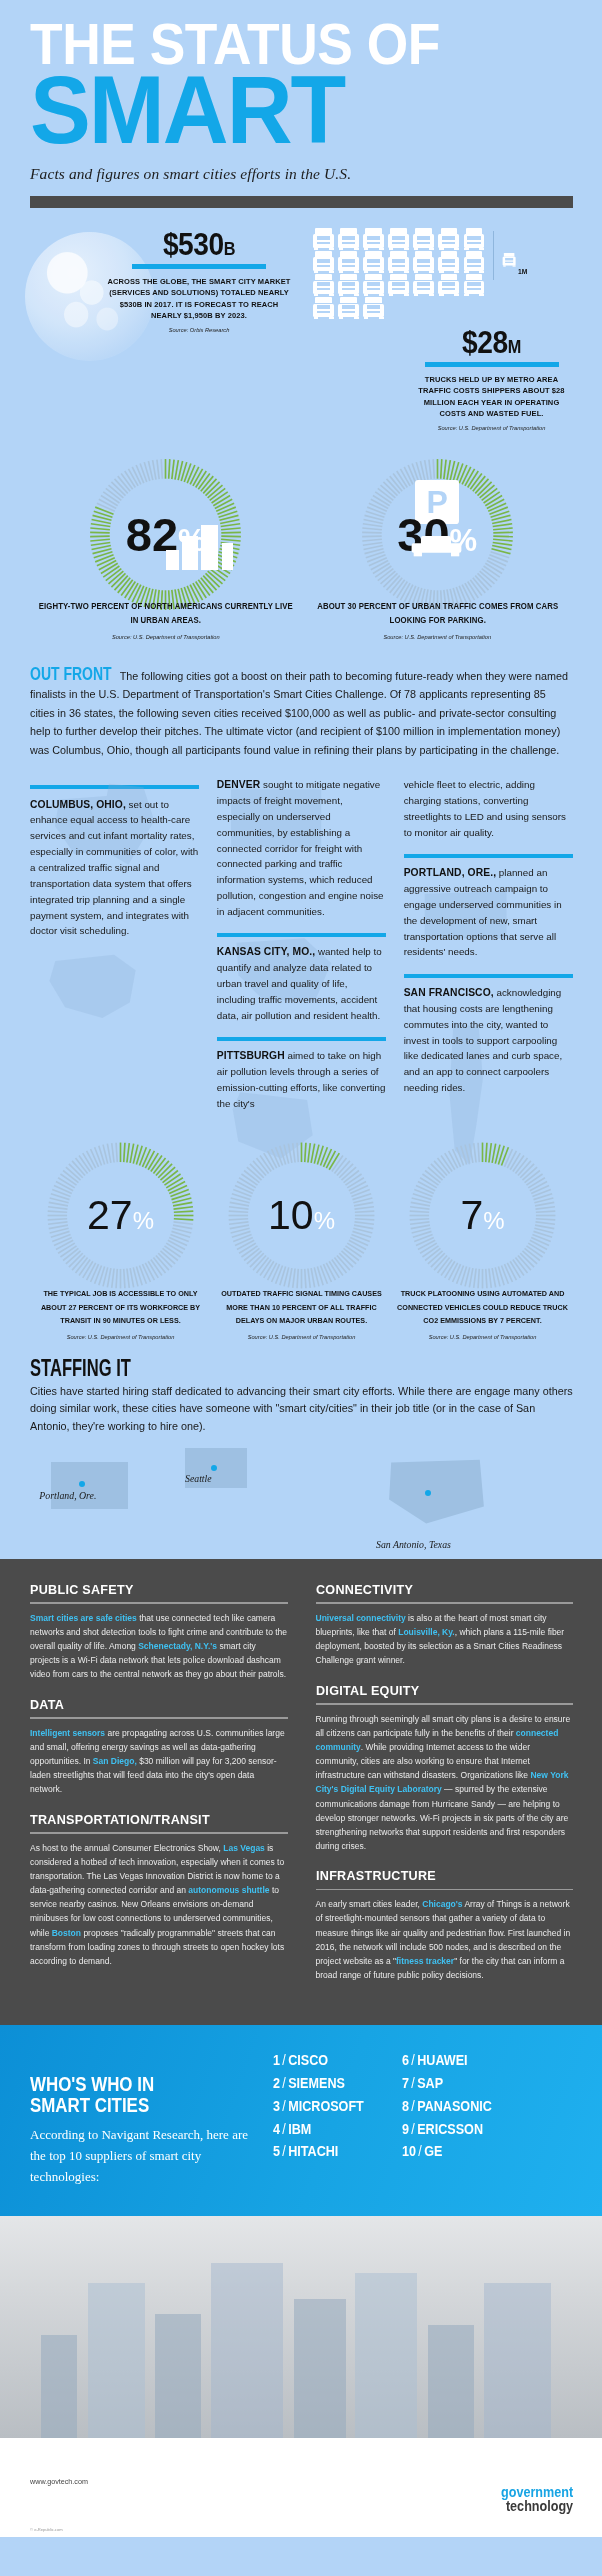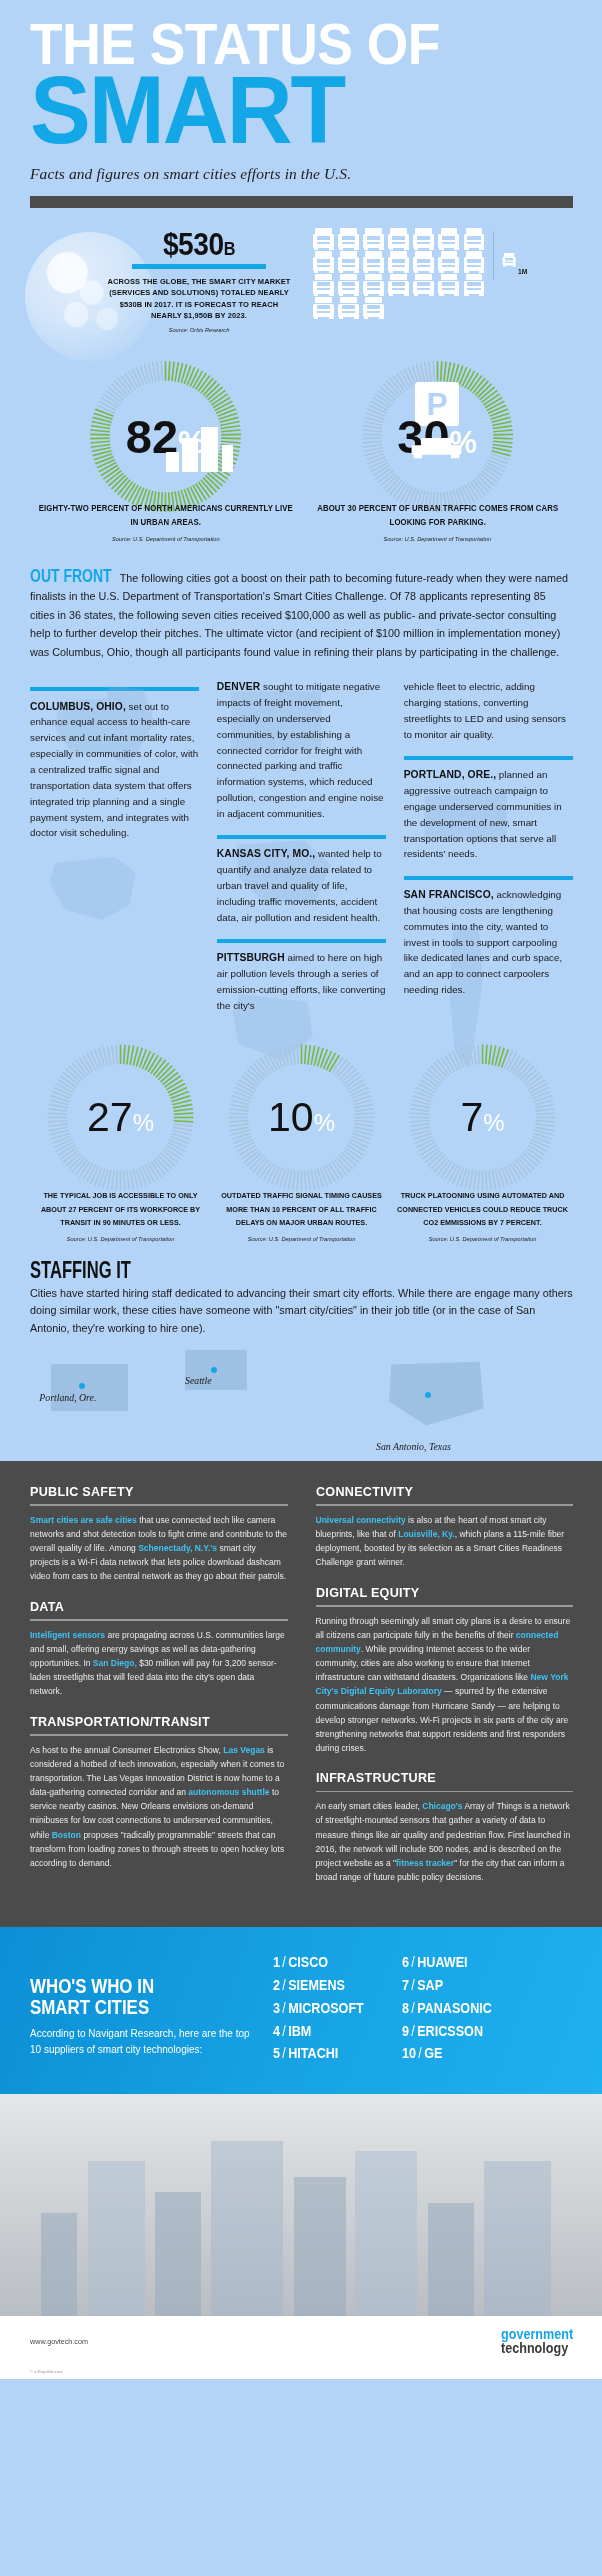--- a/index.html
+++ b/index.html
@@ -237,22 +237,22 @@
     background: linear-gradient(110deg, #0c8fd6 0%, #17a4e4 55%, #1fb0ef 100%);
     color: #fff; padding: 24px 30px 29px 30px; display: flex;
   }
   .ww-left { width: 222px; margin-top: 24px; }
   .ww-head {
     font-family: "Liberation Sans Narrow", "Liberation Sans", sans-serif;
     font-weight: bold; font-size: 20.6px; line-height: 1.02; color: #fff;
     transform: scaleX(.82); transform-origin: left; display: inline-block;
   }
   .ww-sub {
-    font-family: Liberation Sans, sans-serif;
-    font-size: 10px; line-height: 1.62; margin-top: 8.2px; color: #fff;
+    font-family: Liberation Serif, serif;
+    font-size: 13px; line-height: 1.62; margin-top: 8.2px; color: #fff;
   }
   .ww-lists { display: flex; flex: 1; gap: 29px; padding-left: 20.6px; }
   .ww-list { }
   .ww-item {
     font-family: "Liberation Sans Narrow", "Liberation Sans", sans-serif;
     font-weight: bold; font-size: 14px; line-height: 1.62; color: #fff;
     white-space: nowrap; transform: scaleX(.9); transform-origin: left;
   }
   .ww-item .slash { font-weight: normal; margin: 0 2.6px; }
 
@@ -261,21 +261,21 @@
     height: 222px; position: relative; overflow: hidden;
     background: linear-gradient(180deg, #e4e6e8 0%, #d3d6d9 38%, #b9bec3 100%);
   }
   .pbld { position: absolute; bottom: 0; background: rgba(150,170,190,.55); }
 
   .footer {
     background: #ffffff; padding: 11.3px 30px 13.4px 30px;
     display: flex; align-items: center; justify-content: space-between;
   }
   .f-url { font-family: "Liberation Sans", sans-serif; font-size: 7.2px; color: #444; }
-  .f-logo { line-height: 1; }
+  .f-logo { text-align: right; line-height: 1; margin-top: 36px; }
   .f-logo .g {
     font-family: "Liberation Sans Narrow", "Liberation Sans", sans-serif;
     font-weight: bold; font-size: 14px; color: #17a4e4; display: block;
     transform: scaleX(.9); transform-origin: right;
   }
   .f-logo .t {
     font-family: "Liberation Sans Narrow", "Liberation Sans", sans-serif;
     font-weight: bold; font-size: 14px; color: #3a3a3a; display: block;
     transform: scaleX(.9); transform-origin: right;
   }
@@ -507,20 +507,28 @@
           <div class="truck small">
               <div class="cab"></div>
               <div class="body"></div>
               <div class="win"></div>
               <div class="win2"></div>
               <div class="wl"></div>
               <div class="wr"></div>
             </div>
         </div>
         <div class="legend-lbl">1M</div>
+      </div>
+      <div class="stat-block" style="padding-left:98px;">
+        <div class="stat-num">
+          <span>$28</span><span class="unit">M</span>
+        </div>
+        <div class="stat-bar"></div>
+        <div class="stat-cap">TRUCKS HELD UP BY METRO AREA TRAFFIC COSTS SHIPPERS ABOUT $28 MILLION EACH YEAR IN OPERATING COSTS AND WASTED FUEL.</div>
+        <div class="src">Source: U.S. Department of Transportation</div>
       </div>
     </div>
   </div>
 
   <div class="gaugerow">
     <div class="gauge-cell">
       <div class="gauge-wrap">
         <svg class="gauge-svg" width="155" height="155" viewBox="0 0 300 300" id="g82">
             <line x1="150.0" y1="42.0" x2="150.0" y2="4.0" stroke="#7ab648" stroke-width="3.2"></line>
             <line x1="156.2" y1="42.2" x2="158.3" y2="4.2" stroke="#7ab648" stroke-width="3.2"></line>
@@ -797,21 +805,21 @@
         <span class="city-name">DENVER</span><span class="city-text"> sought to mitigate negative impacts of freight movement, especially on underserved communities, by establishing a connected corridor for freight with connected parking and traffic information systems, which reduced pollution, congestion and engine noise in adjacent communities.</span>
       </div>
       <div class="city-rule"></div>
       <div class="state-ghost" style="left:15.5px;top:155px;width:103px;height:77px;clip-path:polygon(4% 14%,70% 8%,96% 40%,80% 90%,30% 88%,6% 56%);"></div>
       <div class="city-entry">
         <span class="city-name">KANSAS CITY, MO.,</span><span class="city-text"> wanted help to quantify and analyze data related to urban travel and quality of life, including traffic movements, accident data, air pollution and resident health.</span>
       </div>
       <div class="city-rule"></div>
       <div class="state-ghost" style="left:10.3px;top:309px;width:93px;height:77px;clip-path:polygon(14% 8%,86% 18%,92% 64%,58% 94%,12% 72%,6% 30%);"></div>
       <div class="city-entry">
-        <span class="city-name">PITTSBURGH</span><span class="city-text"> aimed to here on high air pollution levels through a series of emission-cutting efforts, like converting the city's</span>
+        <span class="city-name">PITTSBURGH</span><span class="city-text"> aimed to take on high air pollution levels through a series of emission-cutting efforts, like converting the city's</span>
       </div>
     </div>
 
     <div class="citycol">
       <div class="city-entry">
         <span class="city-text">vehicle fleet to electric, adding charging stations, converting streetlights to LED and using sensors to monitor air quality.</span>
       </div>
       <div class="city-rule"></div>
       <div class="state-ghost" style="left:15.5px;top:108px;width:93px;height:62px;clip-path:polygon(6% 14%,94% 10%,94% 86%,6% 86%);"></div>
       <div class="city-entry">

